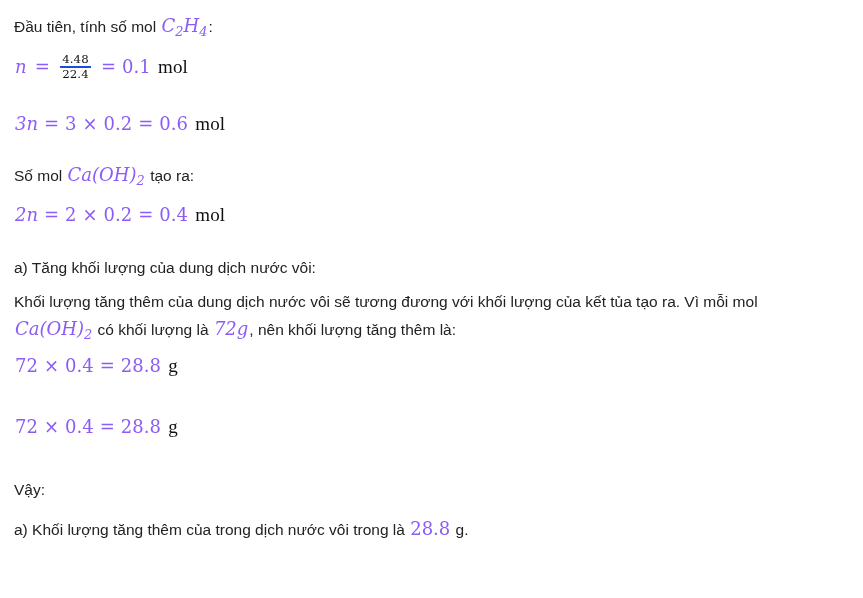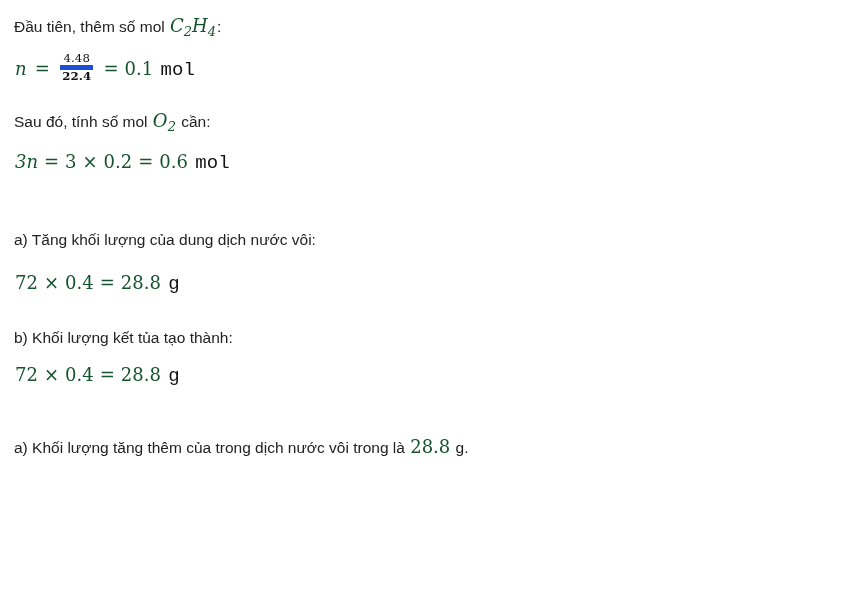--- a/index.html
+++ b/index.html
@@ -45,21 +45,21 @@
   .sp-6  { height: 6px; }
   .sp-10 { height: 10px; }
   .sp-18 { height: 18px; }
   .sp-22 { height: 22px; }
 
   
   .mi {
     font-family: "DejaVu Serif", serif;
     font-size: 18px;
     font-style: normal;
-    color: #14532d;
+    color: #8b5cf6;
     padding: 0 1px;
   }
   .mi.ital {
     font-style: italic;
   }
   .sub {
     font-size: 0.72em;
     vertical-align: -0.28em;
     font-family: "DejaVu Serif", serif;
   }
@@ -72,106 +72,112 @@
     font-size: 0.62em;
     line-height: 1.12;
     margin: 0 3px;
   }
   .frac .num {
     display: block;
     padding: 0 2px;
   }
   .frac .den {
     display: block;
-    border-top: 5px solid #1d4ed8;
+    border-top: 2px solid #1d4ed8;
     padding: 0 2px;
-    font-weight: bold;
   }
   .unit {
-    font-family: Liberation Mono, monospace;
+    font-family: Liberation Serif, serif;
     font-style: normal;
   }
   .ital {
     font-style: italic;
   }
   .lastblock .line {
     margin-bottom: 7px;
   }
 </style>
 </head>
 <body>
 
 <div class="page">
 
   <div class="line text-line">
-    <span>Đầu tiên, thêm số mol </span><span class="mi ital">C<span class="sub">2</span>H<span class="sub">4</span></span><span>:</span>
+    <span>Đầu tiên, tính số mol </span><span class="mi ital">C<span class="sub">2</span>H<span class="sub">4</span></span><span>:</span>
   </div>
 
   <div class="sp-6"></div>
 
   <div class="line math-line">
     <span class="mi ital">n</span>
     <span class="mi">=</span>
     <span class="frac">
       <span class="num">4.48</span>
       <span class="den">22.4</span>
     </span>
     <span class="mi">= 0.1</span>
     <span class="unit">mol</span>
   </div>
 
   <div class="sp-18"></div>
 
-  <div class="line text-line">
-    <span>Sau đó, tính số mol </span><span class="mi ital">O<span class="sub">2</span></span><span> cần:</span>
-  </div>
 
   <div class="sp-6"></div>
 
   <div class="line math-line">
     <span class="mi"><span class="ital">3n</span> = 3 × 0.2 = 0.6</span>
     <span class="unit">mol</span>
   </div>
 
   <div class="sp-18"></div>
 
+  <div class="line text-line">
+    <span>Số mol </span><span class="mi ital">Ca(OH)<span class="sub">2</span></span><span> tạo ra:</span>
+  </div>
 
   <div class="sp-6"></div>
 
+  <div class="line math-line">
+    <span class="mi"><span class="ital">2n</span> = 2 × 0.2 = 0.4</span>
+    <span class="unit">mol</span>
+  </div>
 
   <div class="sp-22"></div>
 
   <div class="line text-line bold">a) Tăng khối lượng của dung dịch nước vôi:</div>
 
   <div class="sp-6"></div>
 
+  <div class="para">
+    <span>Khối lượng tăng thêm của dung dịch nước vôi sẽ tương đương với khối lượng của kết tủa tạo ra. Vì mỗi mol </span><span class="mi ital">Ca(OH)<span class="sub">2</span></span><span> có khối lượng là </span><span class="mi ital">72g</span><span>, nên khối lượng tăng thêm là:</span>
+  </div>
 
   <div class="sp-6"></div>
 
   <div class="line math-line">
     <span class="mi">72 × 0.4 = 28.8</span>
     <span class="unit">g</span>
   </div>
 
   <div class="sp-22"></div>
 
-  <div class="line text-line bold">b) Khối lượng kết tủa tạo thành:</div>
 
   <div class="sp-6"></div>
 
   <div class="line math-line">
     <span class="mi">72 × 0.4 = 28.8</span>
     <span class="unit">g</span>
   </div>
 
   <div class="sp-22"></div>
   <div class="sp-10"></div>
 
   <div class="lastblock">
 
+    <div class="line text-line">Vậy:</div>
 
     <div class="sp-6"></div>
 
     <div class="line text-line">
       <span>a) Khối lượng tăng thêm của trong dịch nước vôi trong là </span><span class="mi">28.8</span><span> g.</span>
     </div>
 
   </div>
 
 </div>

